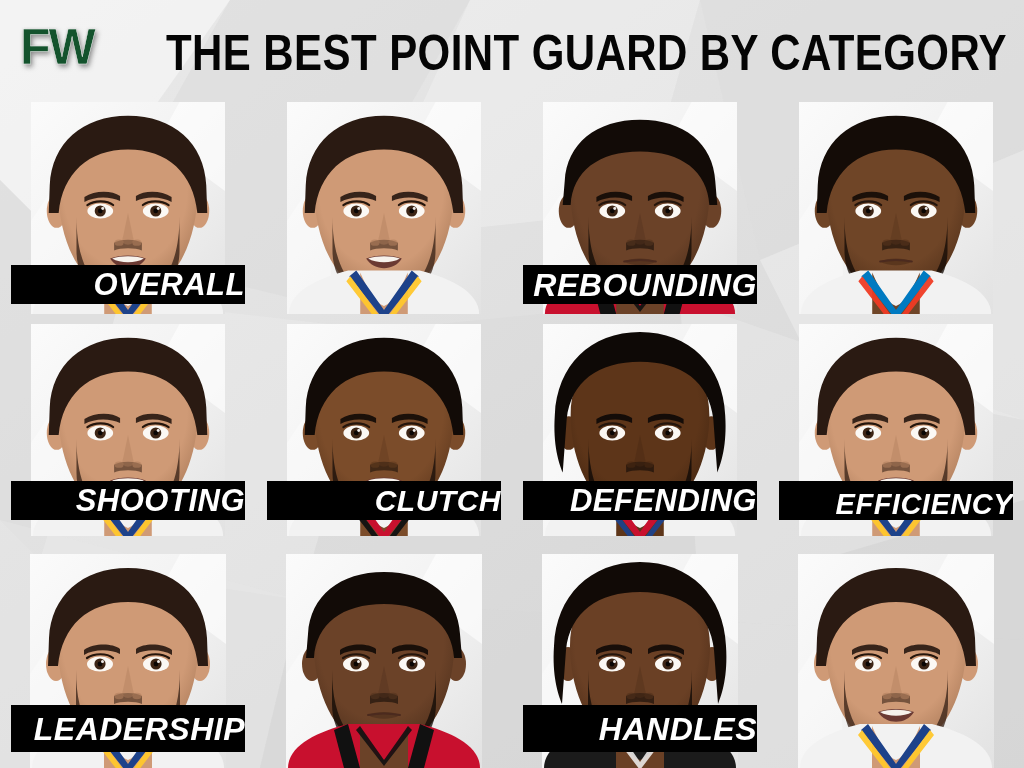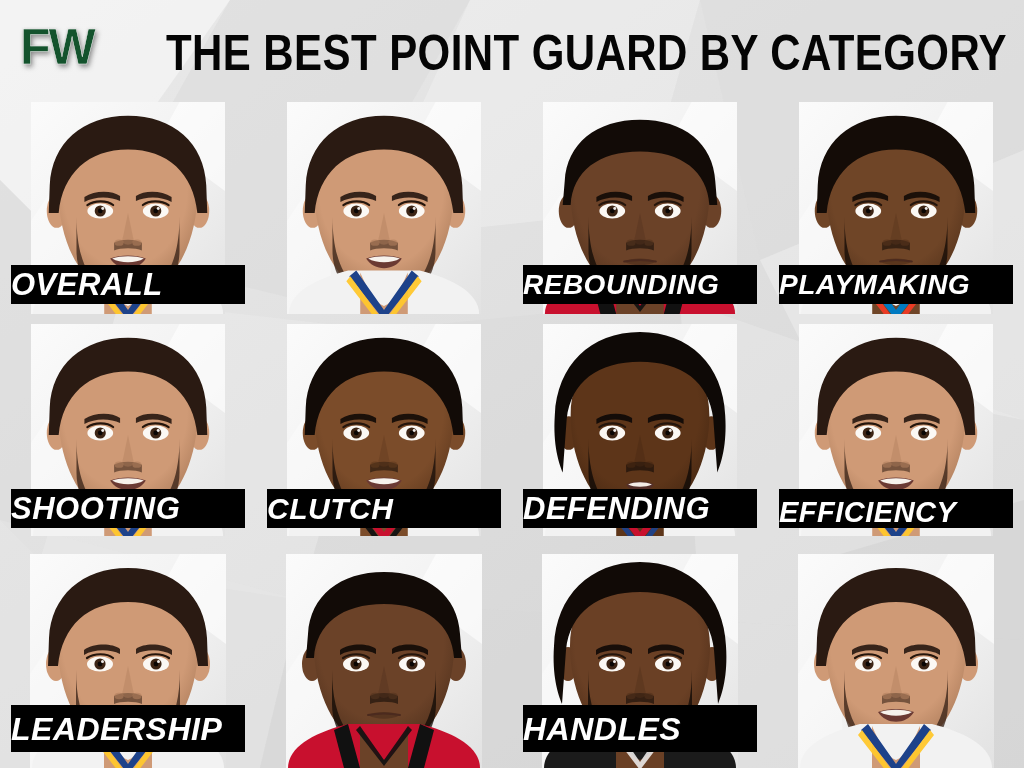--- a/index.html
+++ b/index.html
@@ -58,43 +58,43 @@
   }
   .cell.r0 .portrait, .cell.r1 .portrait { width:196px; height:212px; }
   .cell.r2 .portrait { width:196px; height:214px; }
 
   
   .labelbar {
     position:absolute;
     left:11px; right:11px;
     height:39px;
     background:#000000;
-    display:flex; align-items:center; justify-content:flex-start;
+    display:flex; align-items:center; justify-content:flex-end;
     z-index:6;
     overflow:hidden;
   }
   .cell.r0 .labelbar { bottom:10px; }
-  .cell.r1 .labelbar { bottom:8px; }
+  .cell.r1 .labelbar { bottom:16px; }
   .cell.r2 .labelbar { bottom:16px; height:47px; }
 
   .labeltext {
     color:#ffffff;
     font-family:"Liberation Sans", sans-serif;
     font-weight:bold;
     font-style:italic;
     white-space:nowrap;
     letter-spacing:0.5px;
     line-height:1;
   }
   .cell.r0 .labeltext { font-size:30px; }
   .cell.r1 .labeltext { font-size:30px; }
   .cell.r2 .labeltext { font-size:32px; }
 
   
-  .cell.c-rebounding .labeltext { font-size:28px; }
+  .cell.c-rebounding .labeltext { font-size:32px; }
   .cell.c-playmaking .labeltext { font-size:28px; }
   .cell.c-efficiency .labeltext { font-size:29px;margin-top:8px; }
   .cell.c-leadership .labeltext { font-size:32px; }
   .cell.c-athleticism .labeltext { font-size:31px; }
   .cell.c-iq .labeltext { font-size:34px; padding-right:70px; }
   .cell.c-overall .labeltext { font-size:31px; }
   .cell.c-shooting .labeltext { font-size:31px; }
   .cell.c-defending .labeltext { font-size:31px; }
 </style>
 </head>
@@ -403,23 +403,20 @@
 
     <path d="M82,161 C90,157 106,157 114,161 C106,166 90,166 82,161 Z" fill="#57341c" opacity="0.85"></path>
          <path d="M82,161 C92,159 104,159 114,161" stroke="#4b2a1e" stroke-width="2" fill="none" stroke-linecap="round"></path>
 
     <path d="M2,214 C2,192 30,178 62,170 L134,170 C166,178 194,192 194,214 Z" fill="#f2f2f2"></path>
           <path d="M74,172 C82,190 88,202 98,206 C108,202 114,190 122,172 L122,214 L74,214 Z" fill="#6f4527"></path>
           <path d="M70,170 L98,210 L126,170 L133,176 L98,220 L63,176 Z" fill="#007ac1"></path>
           <path d="M64,176 L98,222 L132,176 L136,181 L98,230 L60,181 Z" fill="#ef3b24" opacity="0.95"></path>
   </g>
 </svg>
-      <div class="labelbar">
-        <span class="labeltext">PLAYMAKING</span>
-      </div>
     </div>
     <div class="cell r1 c-shooting">
 <svg class="portrait" viewBox="0 0 196 214" preserveAspectRatio="xMidYMax meet">
   <defs>
     <linearGradient id="pbg4" x1="0" y1="0" x2="1" y2="1">
       <stop offset="0%" stop-color="#fbfbfb"></stop>
       <stop offset="60%" stop-color="#f0f0f0"></stop>
       <stop offset="100%" stop-color="#e2e2e2"></stop>
     </linearGradient>
     <radialGradient id="fg4" cx="48%" cy="38%" r="62%">

